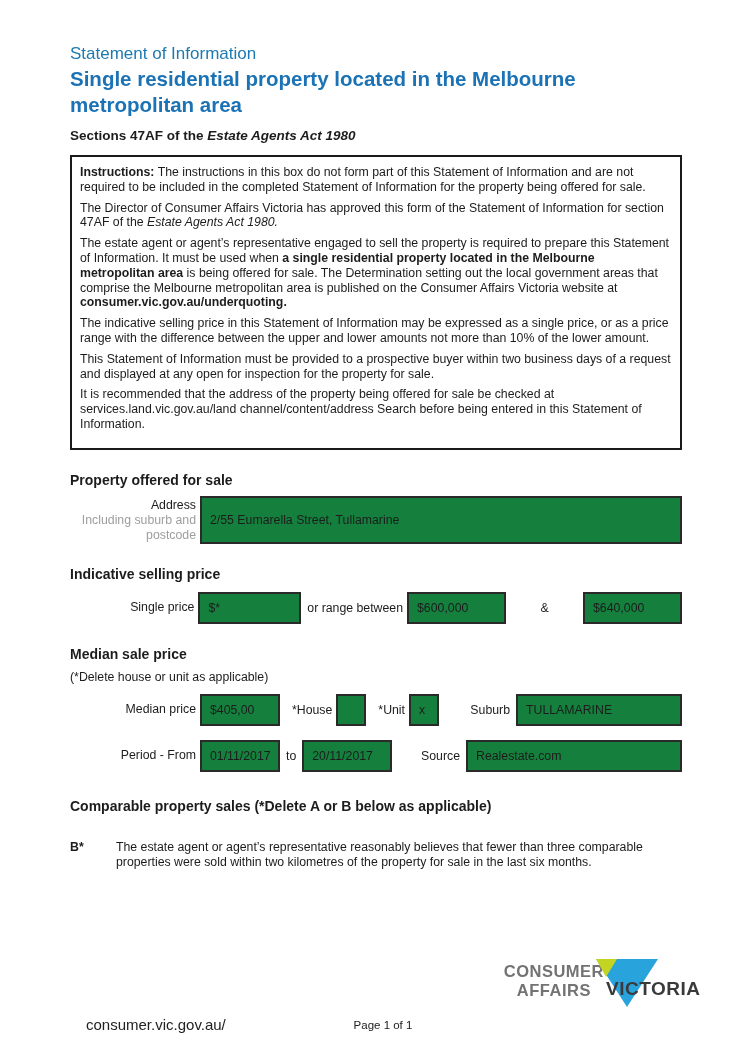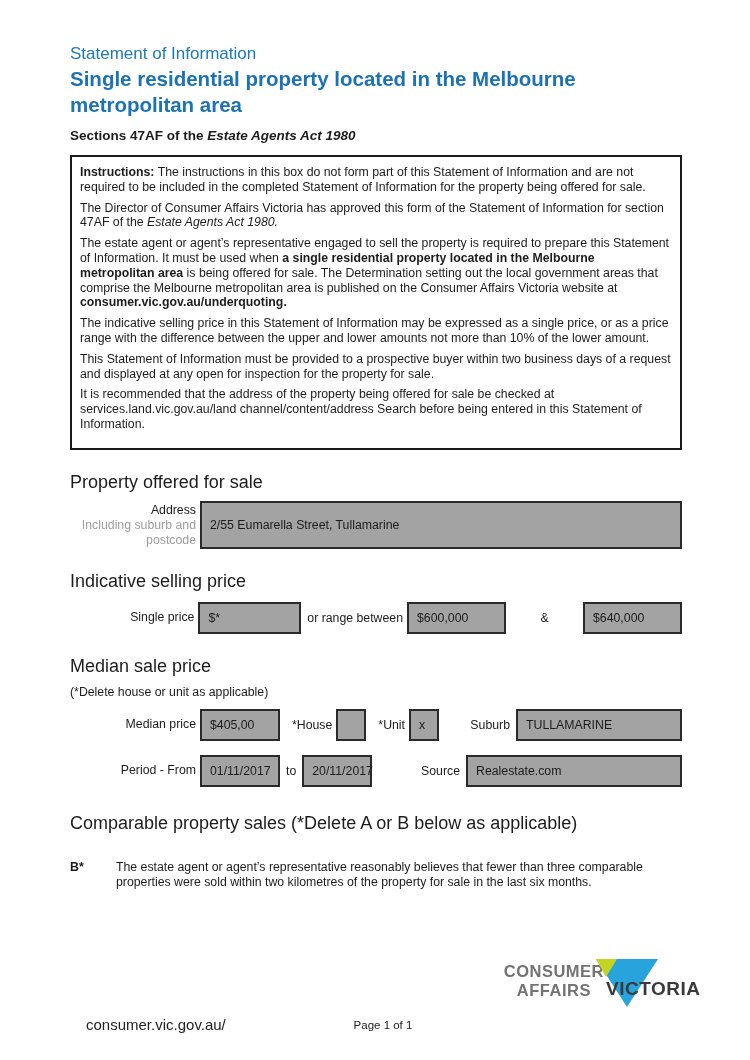--- a/index.html
+++ b/index.html
@@ -24,32 +24,32 @@
 
   .instructions {
     border: 2px solid #1a1a1a;
     margin-top: 12px;
     padding: 2px 8px 16px 8px;
   }
   .instructions p { font-size: 12.3px; line-height: 14.8px; margin: 6px 0 0; }
   .bold { font-weight: bold; }
   .italic { font-style: italic; }
 
-  .section-heading { font-size: 18px; font-weight: normal; margin: 22px 0 0; }
+  .section-heading { font-size: 14px; font-weight: bold; margin: 22px 0 0; }
   .note { font-size: 12.3px; margin-top: 8px; }
 
   .row { display: flex; align-items: center; margin-top: 10px; font-size: 12.3px; }
   .lbl { text-align: right; line-height: 15px; }
   .field {
     border: 2px solid #2a2a2a;
     height: 32px;
     display: flex; align-items: center;
     padding: 0 8px;
     font-size: 12.3px;
-    background: #a3a3a3;
+    background: #15803d;
   }
 
   
   .addr-row { align-items: center; margin-top: 8px; }
   .addr-lbl { width: 126px; margin-right: 4px; padding-top: 2px; }
   .addr-sub { color: #9e9e9e; }
   .addr-box { flex: 1; height: 48px; }
 
   
   .w-label { width: 126px; margin-right: 4px; }
@@ -65,21 +65,21 @@
   .box-small { width: 30px; }
   .unit-lbl { margin-left: 12px; margin-right: 4px; }
   .suburb-group { margin-left: auto; display: flex; align-items: center; }
   .suburb-lbl { margin-right: 6px; }
   .box-suburb { width: 166px; }
 
   
   .period-row { margin-top: 14px; }
   .box-date1 { width: 80px; }
   .to-lbl { margin: 0 6px; }
-  .box-date2 { width: 70px; }
+  .box-date2 { width: 90px; }
   .source-group { margin-left: auto; display: flex; align-items: center; }
   .source-lbl { margin-right: 6px; }
   .box-source { width: 216px; }
 
   
   .comp-heading { margin-top: 26px; }
   .comp-row { display: flex; margin-top: 26px; font-size: 12.3px; align-items: flex-start; }
   .comp-label { font-weight: bold; width: 46px; }
   .comp-text { width: 542px; line-height: 15.5px; }
 

